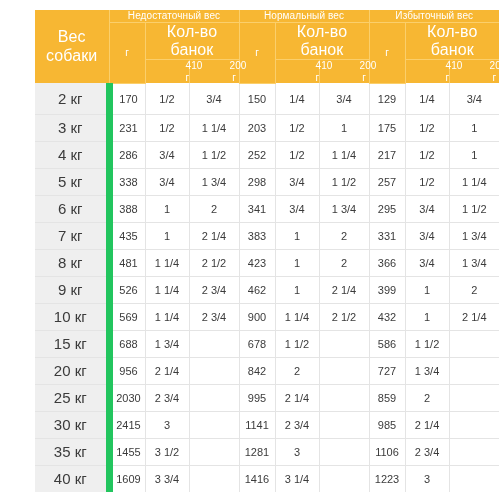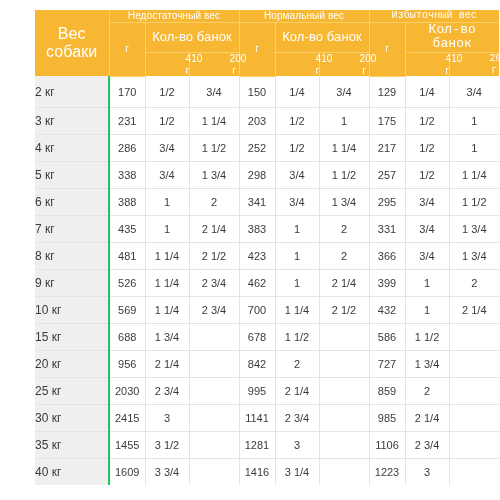--- a/index.html
+++ b/index.html
@@ -37,30 +37,30 @@
     font-weight: normal;
     font-size: 16px;
     text-align: center;
     vertical-align: middle;
     border-right: 1px solid #fbcf6b;
     border-bottom: 1px solid #fbcf6b;
     line-height: 1.15;
     letter-spacing: .1px;
   }
 
-  thead th.last-in-row { border-right: none; font-family: Liberation Mono, monospace; }
+  thead th.last-in-row { border-right: none; }
   thead tr:last-child th { border-bottom: none; padding-left: 40px; }
 
   th.corner-cell {
     border-right: 1px solid #fbcf6b;
     border-bottom: none;
   }
 
   th.group-head { font-size: 10px; padding: 0 2px; }
-  th.sub-head   { font-size: 13px; }
+  th.sub-head   { font-size: 16px; }
   th.unit-head  { font-size: 10px; }
   th.g-head     { font-size: 10px; }
 
   
   tbody td {
     background: #ffffff;
     border-right: 1px solid #e4e4e4;
     border-bottom: 1px solid #e4e4e4;
     font-size: 11px;
     color: #3b3b3b;
@@ -68,25 +68,25 @@
     vertical-align: middle;
     height: 26px;
   }
 
   tbody tr:first-child td { height: 30px; }
   tbody td.last-in-row { border-right: none; }
   tbody tr:last-child td { border-bottom: none; }
 
   td.weight-cell {
     background: #efefef;
-    text-align: left;
+    text-align: center;
     padding-right: 11px;
     color: #3b3b3b;
-    font-size: 12px;
-    border-right: 2px solid #22c55e;
+    font-size: 15px;
+    border-right: 7px solid #22c55e;
   }
 </style>
 </head>
 <body>
 
 <div id="table-wrap">
   <table class="feeding-table">
     <colgroup>
       <col style="width:74px">
       <col style="width:36px">
@@ -220,21 +220,21 @@
           <td>2 1/4</td>
           <td>399</td>
           <td>1</td>
           <td class="last-in-row">2</td>
         </tr>
         <tr>
           <td class="weight-cell">10 кг</td>
           <td>569</td>
           <td>1 1/4</td>
           <td>2 3/4</td>
-          <td>700</td>
+          <td>900</td>
           <td>1 1/4</td>
           <td>2 1/2</td>
           <td>432</td>
           <td>1</td>
           <td class="last-in-row">2 1/4</td>
         </tr>
         <tr>
           <td class="weight-cell">15 кг</td>
           <td>688</td>
           <td>1 3/4</td>

